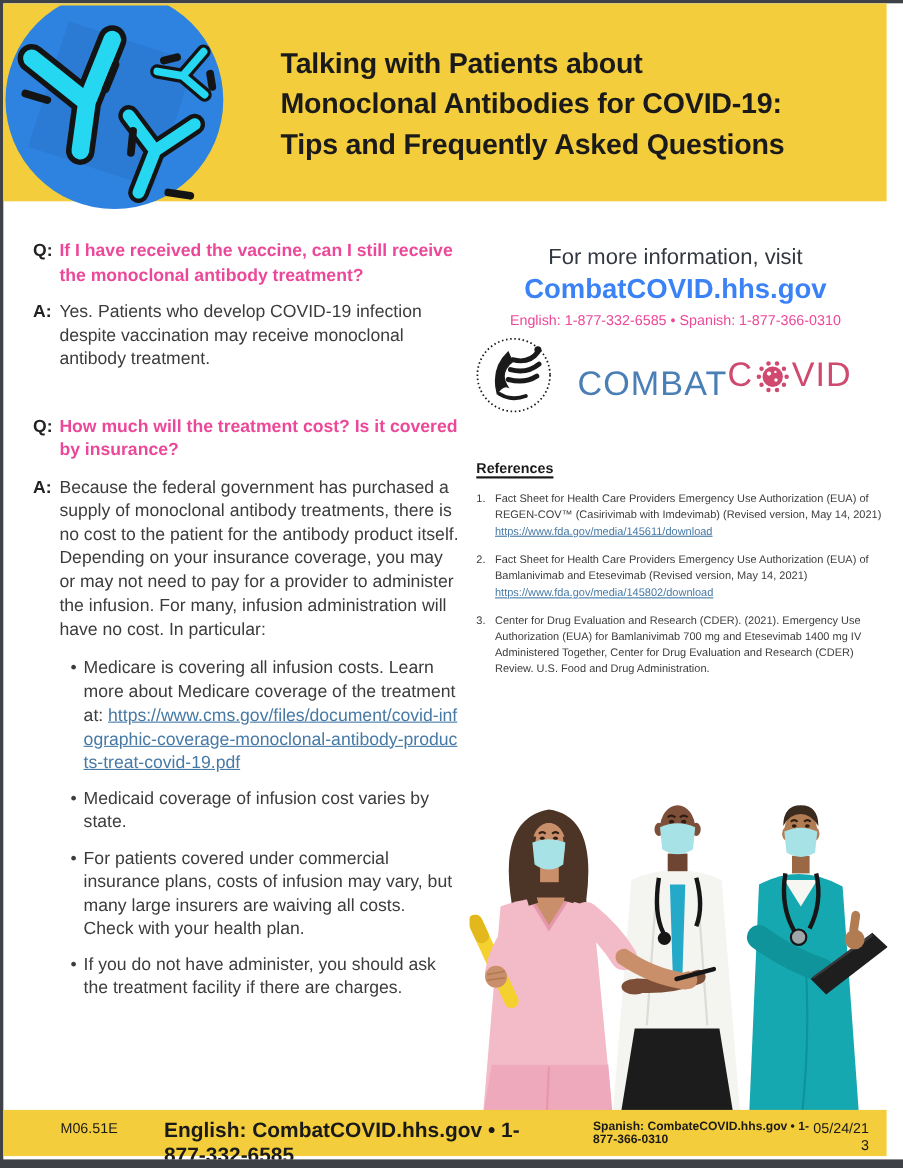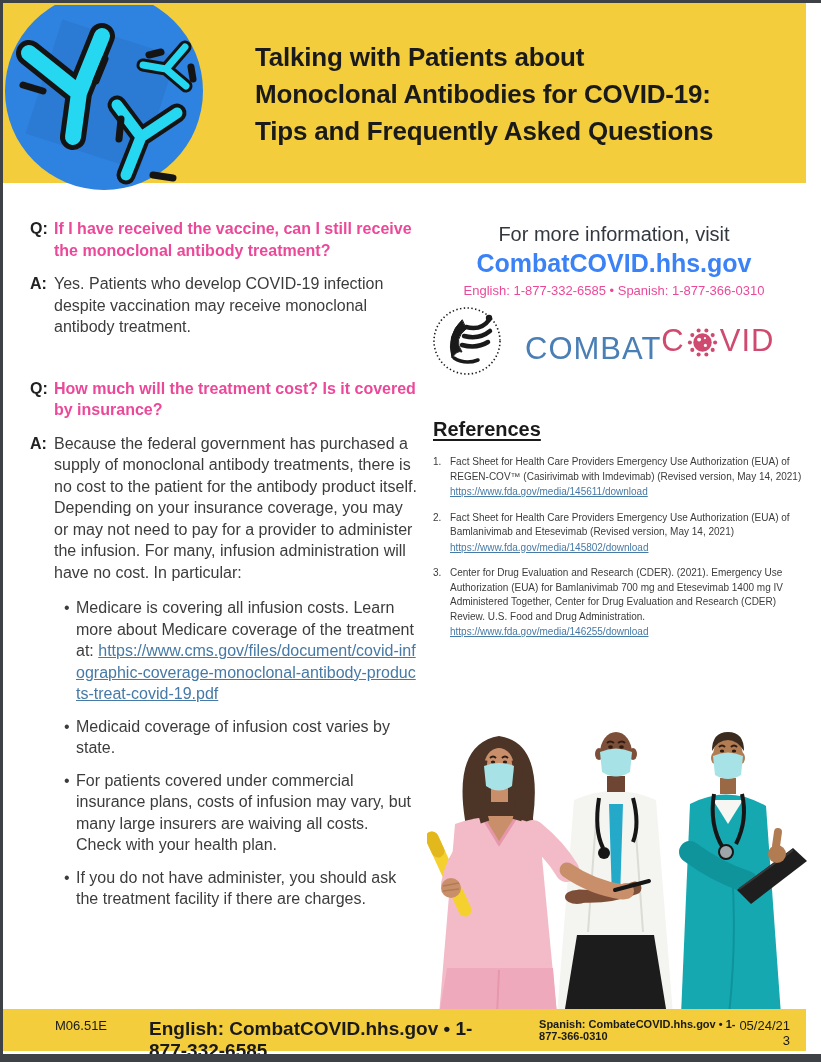--- a/index.html
+++ b/index.html
@@ -57,21 +57,21 @@
   }
   .combat-blue{color:#4A7FB5;margin-top:16px;}
   .covid-pink{color:#D04A70;}
   .virus-o{width:33px;height:33px;margin:2px 1px 0 1px;}
   
   .refs{
     position:absolute;left:430px;top:415px;width:372px;
     text-align:left;color:#3C3C3C;
   }
   .refs-heading{
-    font-size:20px;font-weight:bold;color:#1A1A1A;
+    font-size:13px;font-weight:bold;color:#1A1A1A;
     text-decoration:underline;text-decoration-thickness:2px;text-underline-offset:3px;
     margin-bottom:14px;
   }
   .ref-item{display:flex;font-size:10px;line-height:14.5px;margin-bottom:11px;}
   .ref-num{flex:none;width:17px;}
   .ref-link{display:block;color:#4679A5;text-decoration:underline;margin-top:1px;}
   
   .workers{position:absolute;left:424px;top:717px;width:380px;height:295px;}
   
   .footer{
@@ -229,21 +229,20 @@
       <span>
         <span>Fact Sheet for Health Care Providers Emergency Use Authorization (EUA) of Bamlanivimab and Etesevimab (Revised version, May 14, 2021)</span>
         <a class="ref-link" href="#">https://www.fda.gov/media/145802/download</a>
       </span>
     </div>
 
     <div class="ref-item">
       <span class="ref-num">3.</span>
       <span>
         <span>Center for Drug Evaluation and Research (CDER). (2021). Emergency Use Authorization (EUA) for Bamlanivimab 700 mg and Etesevimab 1400 mg IV Administered Together, Center for Drug Evaluation and Research (CDER) Review. U.S. Food and Drug Administration.</span>
-        <a class="ref-link" href="#">https://www.fda.gov/media/146255/download</a>
       </span>
     </div>
   </div>
 
   <svg class="workers" viewBox="0 0 380 295">
 
     <g>
       <path d="M147,80 Q188,62 229,80 L246,295 L130,295 Z" fill="#F4F4F0"></path>
       <path d="M170,86 L161,212" stroke="#DCDCD6" stroke-width="2" fill="none"></path>
       <path d="M207,86 L216,212" stroke="#DCDCD6" stroke-width="2" fill="none"></path>

